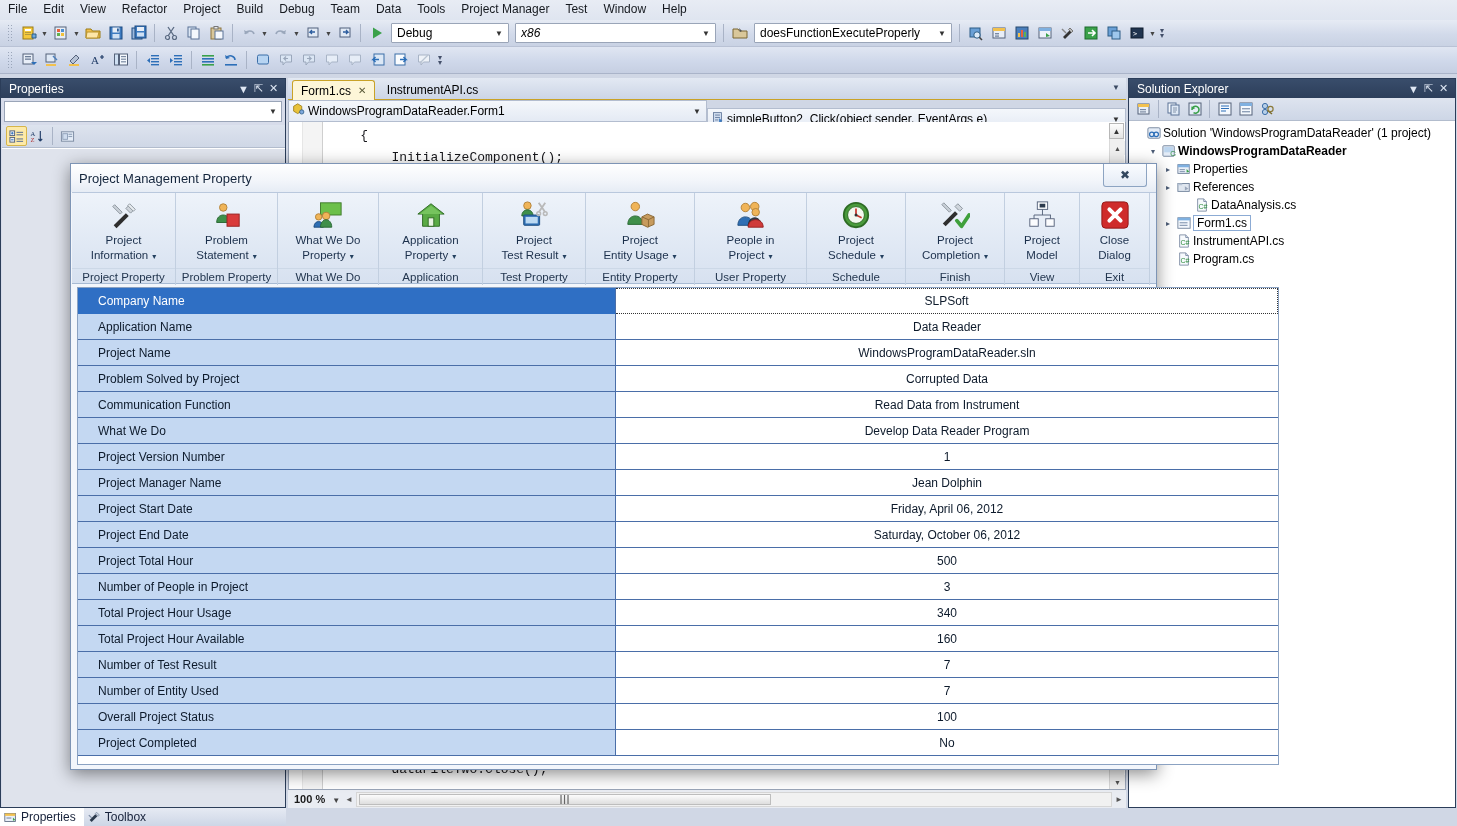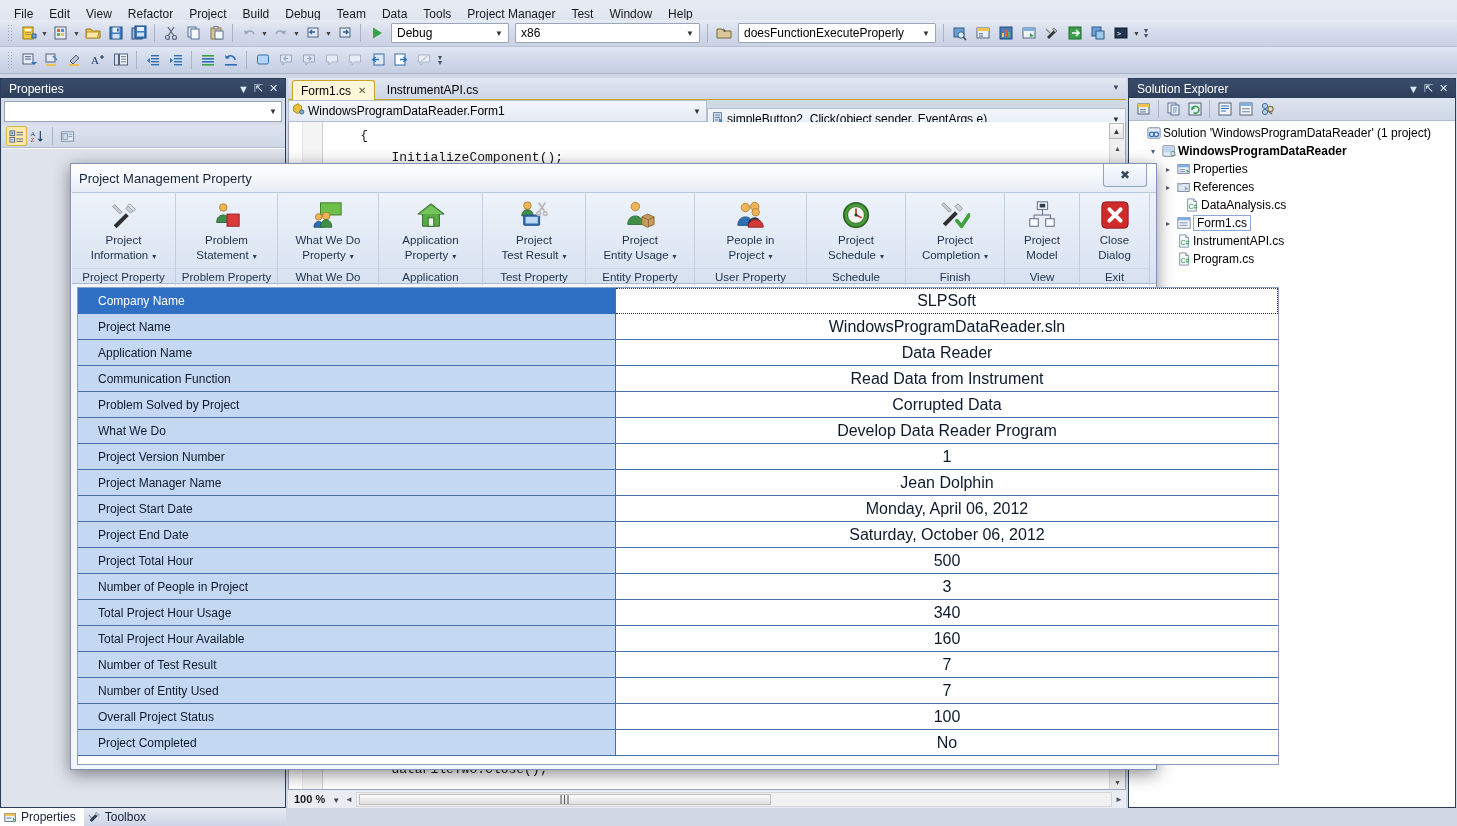--- a/index.html
+++ b/index.html
@@ -12,21 +12,21 @@
   }
 
   
   #vs-shell { position:absolute; inset:0; background:#d0d7e5; }
 
   
   #menubar {
     position:absolute; left:0; top:0; width:1457px; height:29px;
     background:linear-gradient(to bottom,#e8ecf4 0%,#dbe2ee 100%);
     border-bottom:1px solid #c3cbdb;
-    display:flex; align-items:center; padding-left:6px;
+    display:flex; align-items:flex-start; 
   }
   .menu-item { padding:2px 8px; font-size:12px; color:#15191f; white-space:nowrap; cursor:default; }
 
   
   #toolbar1 {
     position:absolute; left:0; top:20px; width:1457px; height:27px;
     background:linear-gradient(to bottom,#e6ebf4 0%,#d2daea 55%,#c9d2e4 100%);
     border-bottom:1px solid #b9c2d5;
     display:flex; align-items:center; padding-left:4px;
   }
@@ -157,21 +157,21 @@
      border-top:1px solid #ccd8e7; line-height:17px; }
 
   #dlg-table { position:absolute; left:6px; top:123px; width:1202px; height:478px;
      background:#fff; border:1px solid #8ba2c2; overflow:hidden; }
   .grid-row { height:26px; display:flex; }
   .cell-key { width:538px; background:#c4d8f2; border-right:1px solid #4a6ea8;
      border-bottom:1px solid #4a6ea8; display:flex; align-items:center;
      padding-left:20px; font-size:12px; color:#0d1a2b; }
   .grid-row.selected .cell-key { background:#2f6fc4; color:#fff; border-bottom:1px solid #2f6fc4; }
   .cell-val { flex:1; background:#fff; border-bottom:1px solid #4a6ea8;
-     display:flex; align-items:center; justify-content:center; font-size:16px; color:#0d1a2b; }
+     display:flex; align-items:center; justify-content:center; font-size:12px; color:#0d1a2b; }
   .grid-row.selected .cell-val { border:1px dotted #333; border-left:none; }
 </style>
 </head>
 <body>
 
 <div id="vs-shell">
 
   <div id="menubar">
       <div class="menu-item">File</div>
       <div class="menu-item">Edit</div>
@@ -285,21 +285,21 @@
     <div class="tb-sep"></div>
     <div class="tb-btn">
       <svg width="16" height="16" viewBox="0 0 16 16">
           <path d="M4 2.5l9 5.5-9 5.5z" fill="#3aa14a"></path>
         </svg>
     </div>
     <div class="tb-combo" style="width:118px;">
       <span class="cv">Debug</span>
       <span class="ca">▼</span>
     </div>
-    <div class="tb-combo" style="width:185px;">
+    <div class="tb-combo" style="width:201px;font-style:italic;">
       <span class="cv">x86</span>
       <span class="ca">▼</span>
     </div>
     <div class="tb-sep"></div>
     <div class="tb-btn">
       <svg width="16" height="16" viewBox="0 0 16 16">
           <path d="M1 4h5l1.5 2H15v7H1z" fill="#d9c79a" stroke="#7b6633"></path>
           <path d="M7 3l3 3-2 1z" fill="#555"></path>
         </svg>
     </div>
@@ -699,21 +699,21 @@
           <span class="exp">▸</span>
           <span class="ico">
             <svg width="14" height="14" viewBox="0 0 16 16">
               <rect x="1" y="4" width="13" height="9" fill="#dfe6ef" stroke="#6d7f98"></rect>
               <rect x="1" y="4" width="5" height="2" fill="#b9c5d6"></rect>
               <path d="M9 7l4 3-4 2z" fill="#9aa7bb"></path>
             </svg>
           </span>
           <span class="lbl">References</span>
         </div>
-        <div class="tree-row" style="padding-left: 40px;">
+        <div class="tree-row" style="padding-left: 50px;">
           <span class="exp"></span>
           <span class="ico">
             <svg width="14" height="14" viewBox="0 0 16 16">
               <path d="M3 1h7l3 3v11H3z" fill="#f7fafd" stroke="#7b8aa2"></path>
               <path d="M10 1v3h3" fill="#dde6f1" stroke="#7b8aa2"></path>
               <text x="4" y="13" font-size="8" fill="#2a8a3a" font-family="sans-serif">C#</text>
             </svg>
           </span>
           <span class="lbl">DataAnalysis.cs</span>
         </div>
@@ -958,50 +958,50 @@
           <div class="rb-group-name">Exit</div>
         </div>
       </div>
 
     <div id="dlg-table">
         <div class="grid-row selected">
           <div class="cell-key">Company Name</div>
           <div class="cell-val">SLPSoft</div>
         </div>
         <div class="grid-row">
+          <div class="cell-key">Application Name</div>
+          <div class="cell-val">Data Reader</div>
+        </div>
+        <div class="grid-row">
           <div class="cell-key">Project Name</div>
           <div class="cell-val">WindowsProgramDataReader.sln</div>
         </div>
         <div class="grid-row">
-          <div class="cell-key">Application Name</div>
-          <div class="cell-val">Data Reader</div>
+          <div class="cell-key">Problem Solved by Project</div>
+          <div class="cell-val">Corrupted Data</div>
         </div>
         <div class="grid-row">
           <div class="cell-key">Communication Function</div>
           <div class="cell-val">Read Data from Instrument</div>
         </div>
         <div class="grid-row">
-          <div class="cell-key">Problem Solved by Project</div>
-          <div class="cell-val">Corrupted Data</div>
-        </div>
-        <div class="grid-row">
           <div class="cell-key">What We Do</div>
           <div class="cell-val">Develop Data Reader Program</div>
         </div>
         <div class="grid-row">
           <div class="cell-key">Project Version Number</div>
           <div class="cell-val">1</div>
         </div>
         <div class="grid-row">
           <div class="cell-key">Project Manager Name</div>
           <div class="cell-val">Jean Dolphin</div>
         </div>
         <div class="grid-row">
           <div class="cell-key">Project Start Date</div>
-          <div class="cell-val">Monday, April 06, 2012</div>
+          <div class="cell-val">Friday, April 06, 2012</div>
         </div>
         <div class="grid-row">
           <div class="cell-key">Project End Date</div>
           <div class="cell-val">Saturday, October 06, 2012</div>
         </div>
         <div class="grid-row">
           <div class="cell-key">Project Total Hour</div>
           <div class="cell-val">500</div>
         </div>
         <div class="grid-row">

